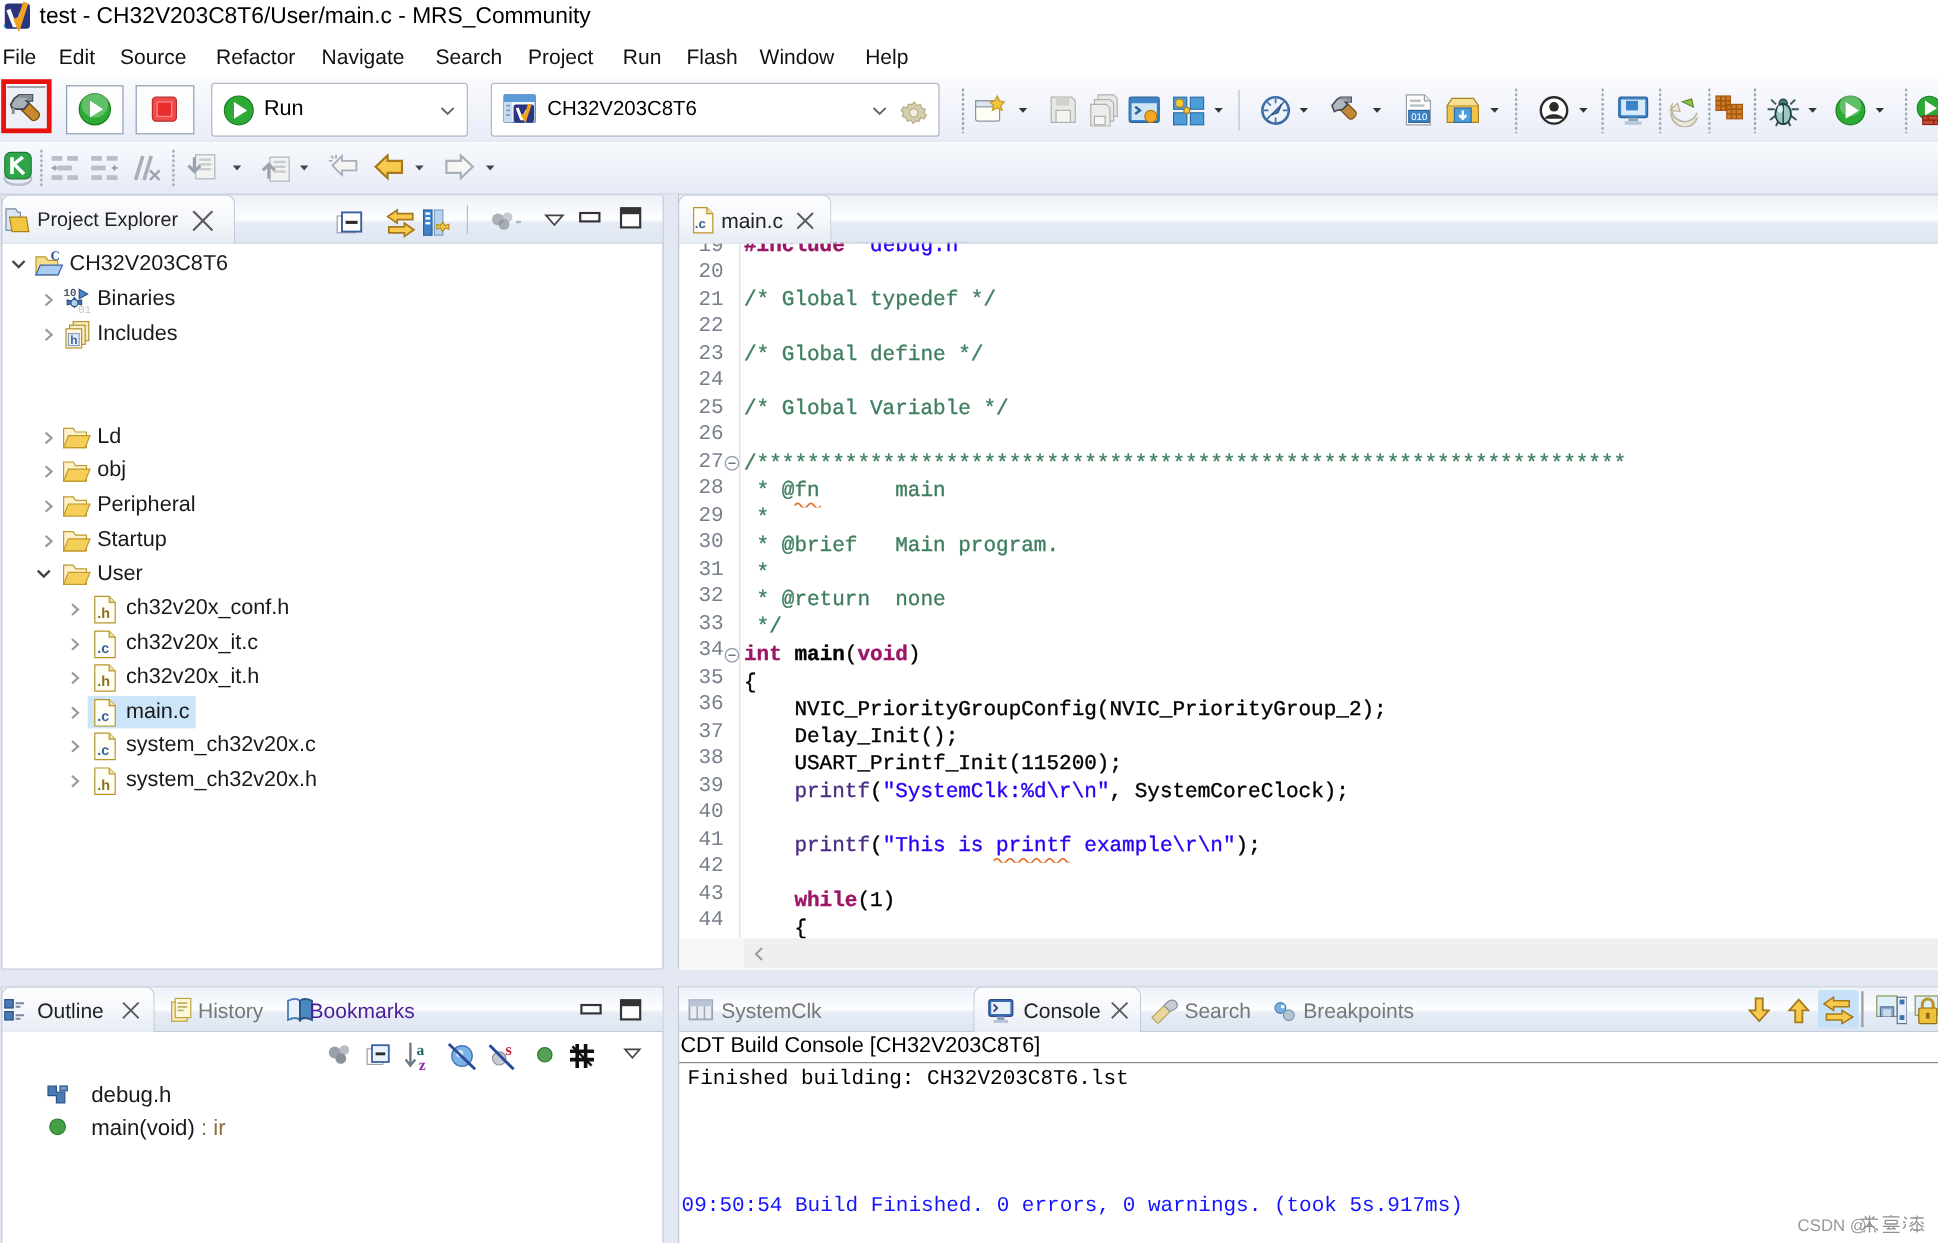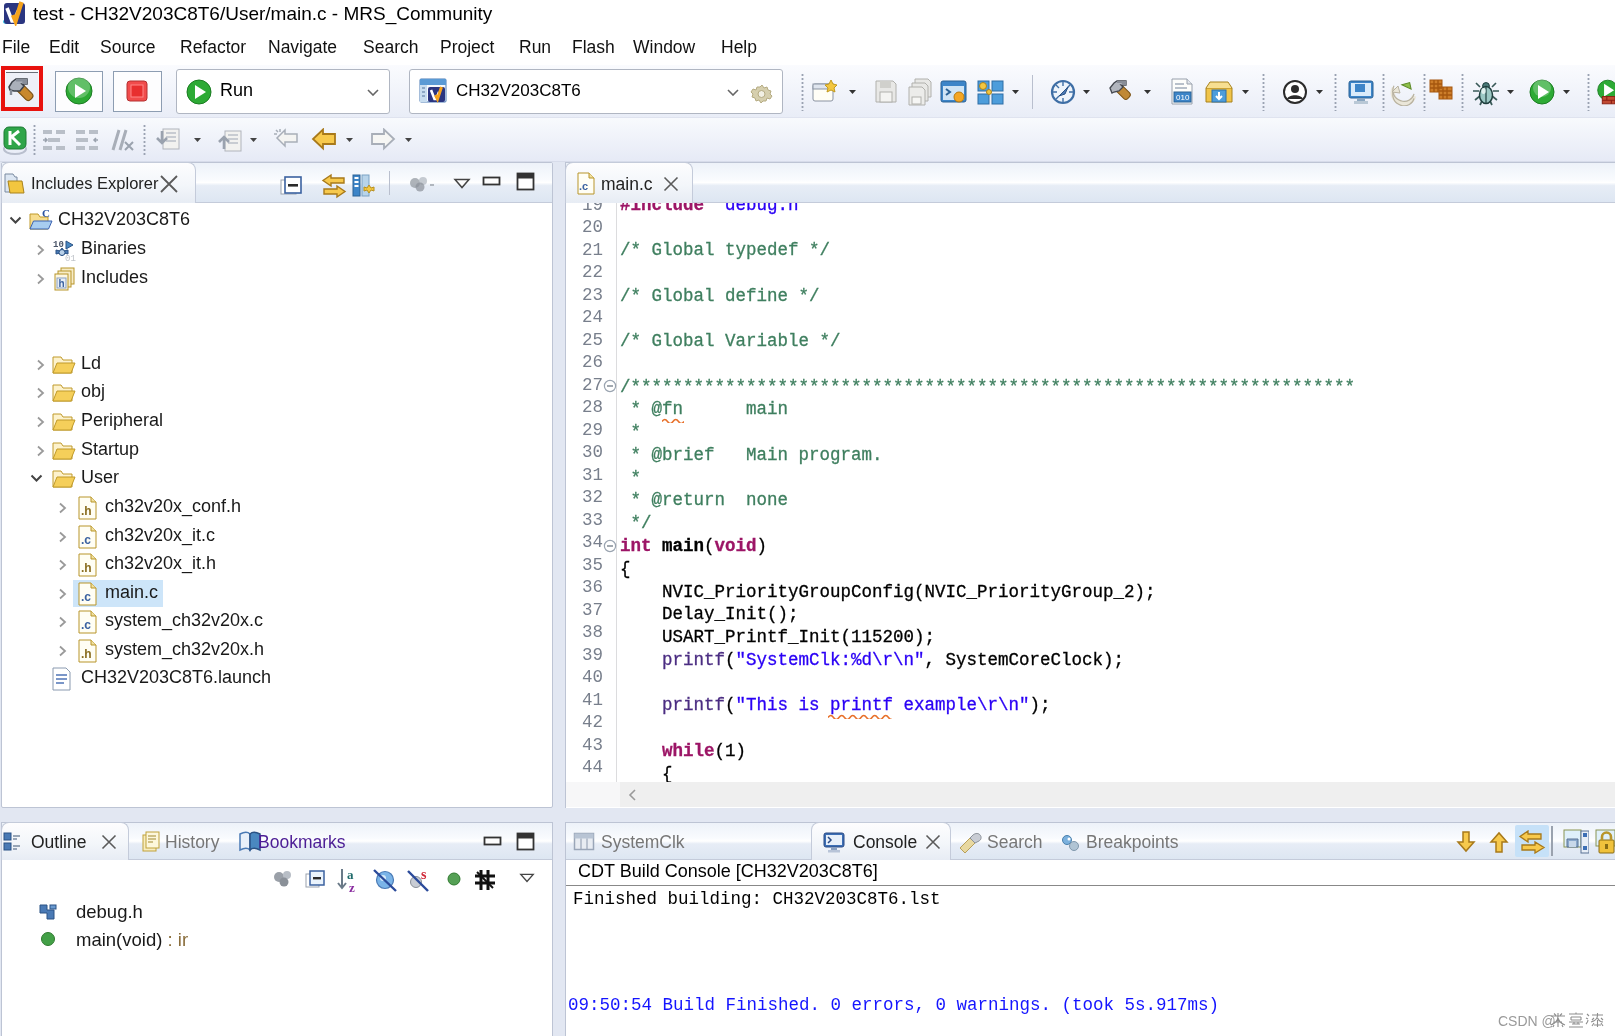--- a/index.html
+++ b/index.html
@@ -327,21 +327,21 @@
     </svg>
 </div>
 
 <div class="abs pe-panel">
   <div class="tabbar"></div>
   <div class="atab" style="left:-1px;top:-1px;width:195px;height:41px"></div>
   <svg style="position:absolute;left:1px;top:9px" width="22" height="24" viewBox="0 0 22 24">
     <path d="M2 2 H10 L12 5 H14 V20 H2 Z" fill="#dce6f2" stroke="#7a8aa0"></path>
     <path d="M5 9 H19 L21 21 H7 Z" fill="#f3c63f" stroke="#a8821c"></path>
   </svg>
-  <div class="tabtext" style="left:29px;top:11px;font-size:16.5px">Includes Explorer</div>
+  <div class="tabtext" style="left:29px;top:11px;font-size:16.5px">Project Explorer</div>
   <svg style="position:absolute;left:158px;top:12px" width="18" height="18" viewBox="0 0 18 18">
     <path d="M3 3 L15 15 M15 3 L3 15 M3 3 L1 1 M15 3 L17 1 M3 15 L1 17 M15 15 L17 17" stroke="#5a5a5a" stroke-width="1.8" fill="none"></path>
   </svg>
 
   <svg style="position:absolute;left:276px;top:10px" width="30" height="26" viewBox="0 0 30 26">
     <rect x="3" y="7" width="15" height="14" fill="#ffffff" stroke="#9aa2ae"></rect>
     <rect x="7" y="4" width="16" height="16" fill="#ffffff" stroke="#3b62a0" stroke-width="1.6"></rect>
     <rect x="10" y="11" width="10" height="2.6" fill="#2b2b2b"></rect>
   </svg>
   <svg style="position:absolute;left:318px;top:10px" width="28" height="26" viewBox="0 0 28 26">
@@ -522,31 +522,20 @@
   <div class="trow" style="top:474px">
     <svg class="abs" style="left:56px;top:8px" width="9" height="12" viewBox="0 0 9 12">
         <path d="M2 1.5 L7 6 L2 10.5" stroke="#9a9a9a" stroke-width="1.8" fill="none"></path>
       </svg>
     <svg class="abs" style="left:75px;top:1px" width="22" height="26" viewBox="0 0 22 26">
       <path d="M2 2 H14 L19 7 V24 H2 Z" fill="#fffef4" stroke="#b8952a"></path>
       <path d="M14 2 L14 7 L19 7" fill="#f0e0a0" stroke="#b8952a"></path>
       <text x="4" y="20" font-size="12" font-weight="bold" fill="#8a6d1f" font-family="Liberation Sans">.h</text>
     </svg>
     <span class="ttext" style="left:103px">system_ch32v20x.h</span>
-  </div>
-  <div class="trow" style="top:502px">
-    <svg class="abs" style="left:49px;top:1px" width="22" height="26" viewBox="0 0 22 26">
-      <path d="M2 2 H15 L19 6 V24 H2 Z" fill="#ffffff" stroke="#8a9ab0"></path>
-      <g fill="#7a96c8">
-          <rect x="5" y="8" width="11" height="2"></rect>
-          <rect x="5" y="12" width="11" height="2"></rect>
-          <rect x="5" y="16" width="8" height="2"></rect>
-        </g>
-    </svg>
-    <span class="ttext" style="left:79px">CH32V203C8T6.launch</span>
   </div>
 </div>
 
 <div class="abs ed-panel">
   <div class="abs" style="left:50px;top:40px;width:1px;height:579px;background:#dcdcde"></div>
   <div class="lnum">19
 20
 21
 22
 23
@@ -765,21 +754,21 @@
     <rect x="20" y="4" width="4" height="4" fill="#3d6fb5"></rect>
     <rect x="20" y="17" width="4" height="4" fill="#3d6fb5"></rect>
   </svg>
   <svg class="abs" style="left:1029px;top:6px" width="21" height="26" viewBox="0 0 21 26">
     <rect x="1" y="1" width="19" height="16" fill="#dff0fb" stroke="#8a9452"></rect>
     <rect x="4" y="11" width="15" height="13" rx="1" fill="#f0c23c" stroke="#8a6d14"></rect>
     <path d="M7 11 V8 a4.5 4.5 0 0 1 9 0 V11" fill="none" stroke="#b8952a" stroke-width="2.6"></path>
     <rect x="10" y="15" width="3" height="5" fill="#8a6d14"></rect>
   </svg>
 
-  <div class="abs" style="left:12px;top:38px;font-size:18px;color:#000">CDT Build Console [CH32V203C8T6]</div>
+  <div class="abs" style="left:1px;top:38px;font-size:18px;color:#000">CDT Build Console [CH32V203C8T6]</div>
   <div class="abs" style="left:0;top:62px;width:1050px;height:1px;background:#888"></div>
   <div class="abs mono" style="left:7px;top:66px;font-size:17.5px;color:#000">Finished building: CH32V203C8T6.lst</div>
   <div class="abs mono" style="left:2px;top:172px;font-size:17.5px;color:#1414ff">09:50:54 Build Finished. 0 errors, 0 warnings. (took 5s.917ms)</div>
   <div class="abs" style="left:932px;top:190px;font-size:14px;color:#9a9a9a">CSDN @</div>
   <svg class="abs" style="left:984px;top:189px" width="54" height="16" viewBox="0 0 54 16">
     <g stroke="#8e8e8e" stroke-width="1.1" fill="none">
       <path d="M1 4 H15 M8 1 V4 M4 1.5 L6 3.5 M12 1.5 L10 3.5 M8 4 C8 8 6 11 1 13 M8 6 C9 9 12 12 15 13 M8 6 V15 M4 10 H12 M4 13 L3 15 M12 13 L13 15"></path>
       <path d="M19 2 H33 M26 0.5 V2 M21 5 H31 M21 5 V8 M31 5 V8 M21 8 H31 M19 10 H33 M22 12 H30 M19 15 H33 M24 10 V12 M28 10 V12"></path>
       <path d="M37 2 L39 4 M36 6 L38 7 M36 12 C37 11 38 10 38 8 M42 3 H53 M47.5 1 V3 M44 6 L42 8 M51 6 L53 8 M47.5 3 C47.5 7 45 9 41 10 M47.5 6 C48.5 8 51 10 53 10 M47.5 8 V15 M44 11 L42 14 M51 11 L53 14 M44 13 H51"></path>
     </g>

